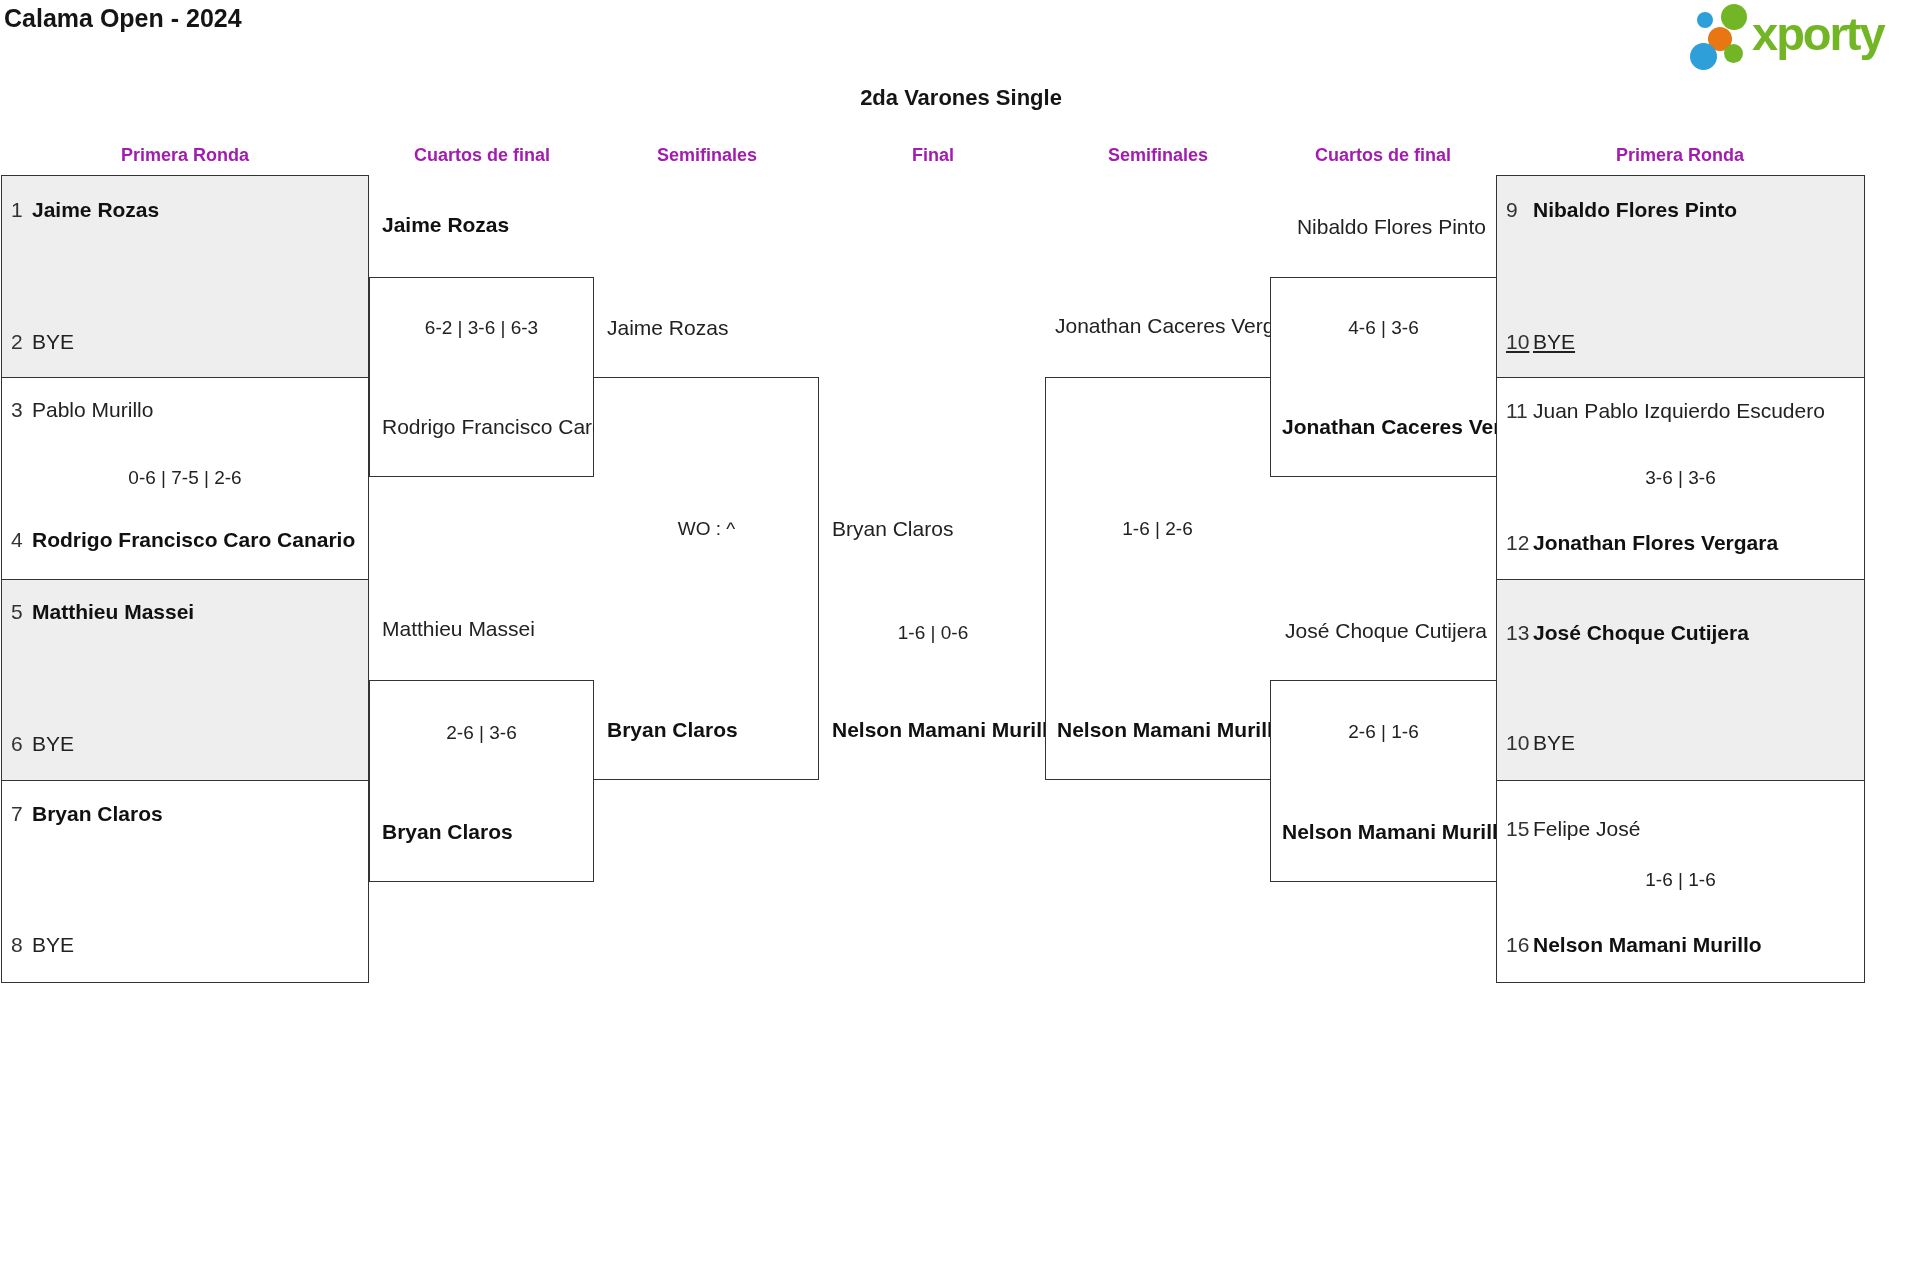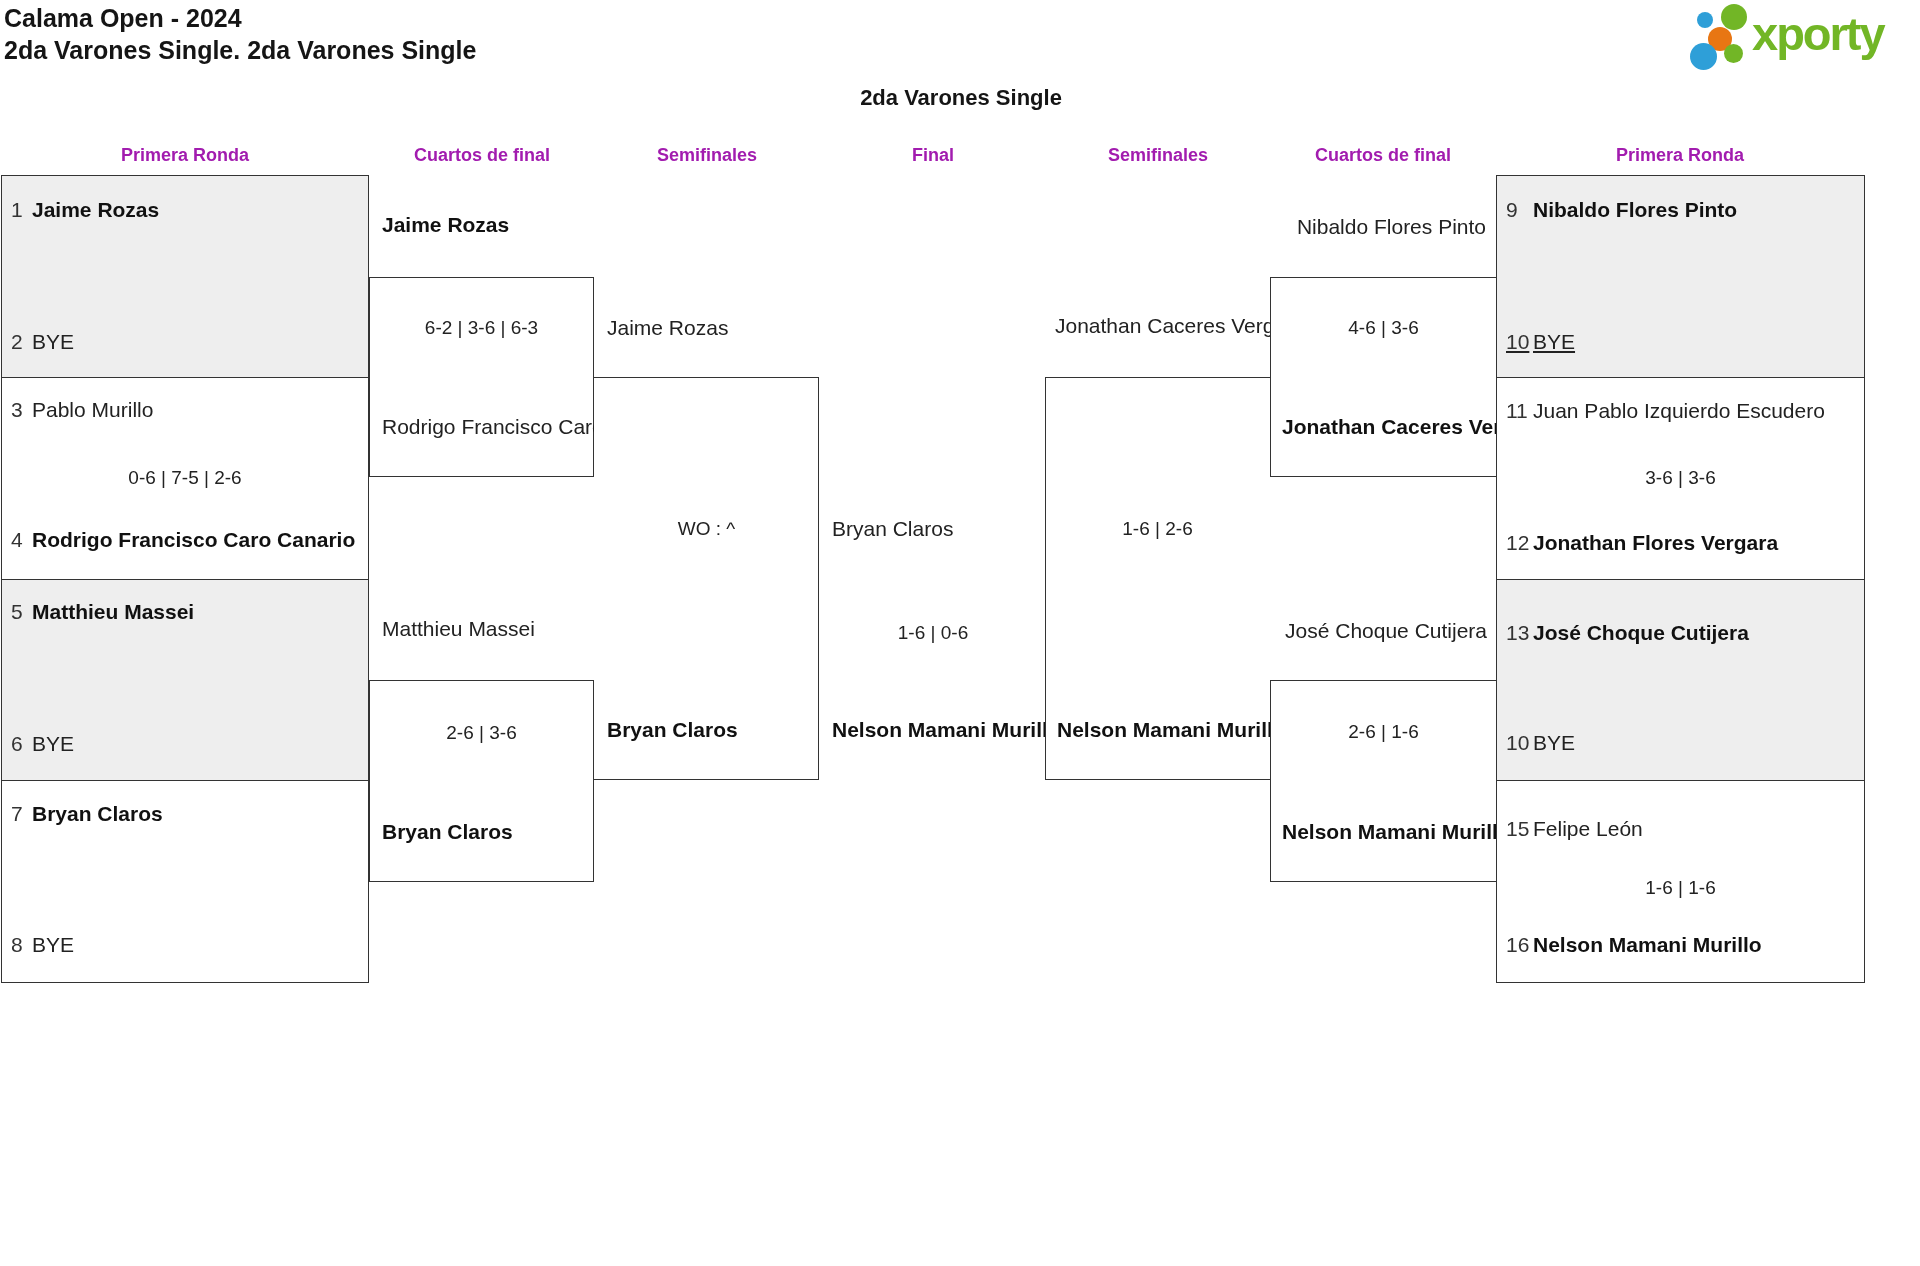--- a/index.html
+++ b/index.html
@@ -34,21 +34,20 @@
   .num{display:inline-block;width:21px;flex:0 0 21px;font-weight:400;color:#333;}
   .numR{display:inline-block;width:27px;flex:0 0 27px;font-weight:400;color:#333;}
   .rAlign{text-align:right;}
 </style>
 </head>
 <body>
 
 <div id="page">
 
   <div class="title1">Calama Open - 2024</div>
-  <div class="title2">2da Varones Single. 2da Varones Single</div>
 
   <div class="logo">
     <span class="dot" style="left:1697px;top:12px;width:16px;height:16px;background:#2e9fd8;"></span>
     <span class="dot" style="left:1721px;top:4px;width:26px;height:26px;background:#72b626;"></span>
     <span class="dot" style="left:1708px;top:27px;width:24px;height:24px;background:#e87613;"></span>
     <span class="dot" style="left:1690px;top:43px;width:27px;height:27px;background:#2e9fd8;"></span>
     <span class="dot" style="left:1724px;top:44px;width:19px;height:19px;background:#72b626;"></span>
     <span class="logotext" style="color:#72b626;">xporty</span>
   </div>
 
@@ -169,21 +168,21 @@
     <span class="numR">13</span>
     <span class="b">José Choque Cutijera</span>
   </div>
   <div class="txt prow" style="left:1506px;top:730px;width:350px;">
     <span class="numR">10</span>
     <span>BYE</span>
   </div>
 
   <div class="txt prow" style="left:1506px;top:816px;width:350px;">
     <span class="numR">15</span>
-    <span>Felipe León</span>
+    <span>Felipe José</span>
   </div>
-  <div class="score" style="left:1496px;top:867px;width:369px;margin-top:8px;">1-6 | 1-6</div>
+  <div class="score" style="left:1496px;top:867px;width:369px;">1-6 | 1-6</div>
   <div class="txt prow" style="left:1506px;top:932px;width:350px;">
     <span class="numR">16</span>
     <span class="b">Nelson Mamani Murillo</span>
   </div>
 
 </div>
 
 </body></html>

